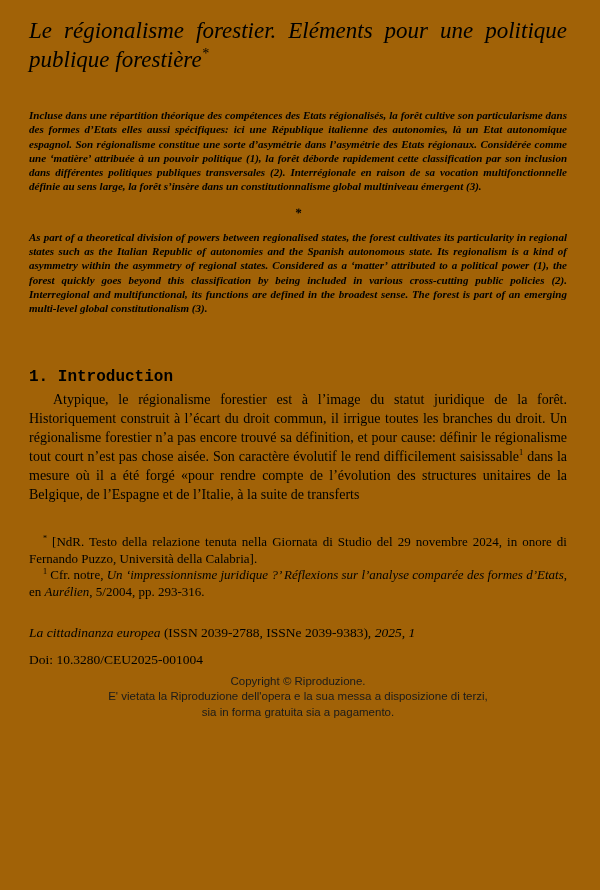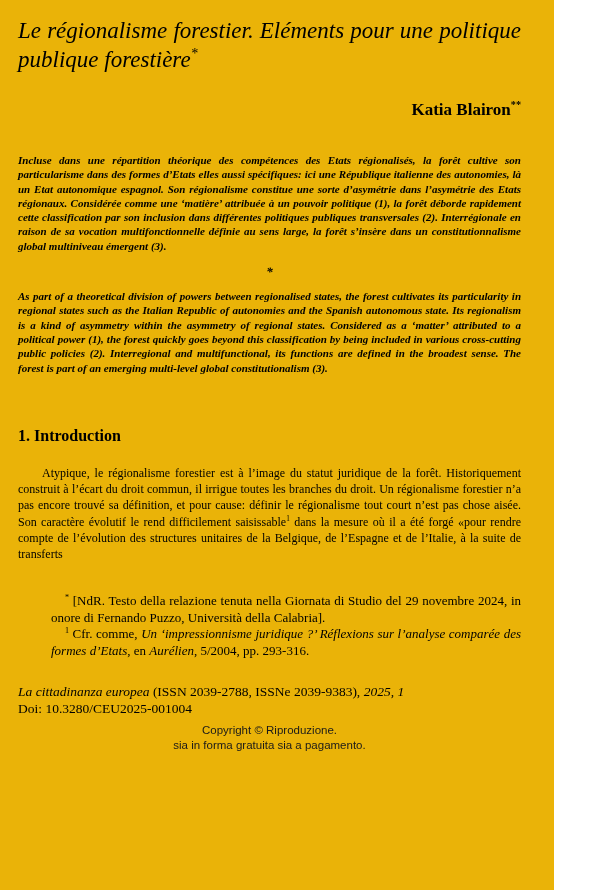--- a/index.html
+++ b/index.html
@@ -1,21 +1,21 @@
 <!DOCTYPE html>
 <html><head>
 <meta charset="utf-8">
 <style>
   html, body { margin: 0; padding: 0; background: #ffffff; }
   .page {
     position: relative;
-    width: 554px; height: 890px;
+    width: 600px; height: 890px;
     box-sizing: border-box;
-    padding: 17px 33px 0 18px;
-    background: #eab308;
+    padding: 17px 33px 0 29px;
+    background: #a16207;
     color: #000000;
     font-family: "Liberation Serif", serif;
     overflow: hidden;
   }
   .title {
     margin: 0;
     font-size: 23px;
     font-style: italic;
     font-weight: normal;
     line-height: 1.26;
@@ -42,80 +42,78 @@
     text-align: center;
     font-weight: bold;
     font-style: italic;
     font-size: 13px;
     margin: 11px 0 9px 0;
   }
   .section-heading {
     margin: 52px 0 0 0;
     font-size: 16px;
     font-weight: bold;
+    font-family: Liberation Mono, monospace;
   }
   .body-para {
-    margin: 20px 0 0 0;
-    font-size: 12px;
+    margin: 4px 0 0 0;
+    font-size: 14px;
     line-height: 1.36;
     text-align: justify;
     text-indent: 24px;
   }
   sup.bodyref { font-size: 60%; line-height: 0; vertical-align: super; }
   .footnotes {
     margin-top: 30px;
     font-size: 13px;
     line-height: 1.3;
-    margin-left: 33px;
   }
   .fn { margin: 0; text-align: justify; text-indent: 14px; }
   .fn sup { font-size: 62%; line-height: 0; vertical-align: super; }
   .journal-line { margin-top: 24px; font-size: 13.5px; }
   .journal-line .it, .fn .it { font-style: italic; }
-  .doi-line { font-size: 13.5px; margin-top: 1px; }
+  .doi-line { font-size: 13.5px; margin-top: 11px; }
   .copyright {
     margin-top: 6px;
     font-family: "Liberation Sans", sans-serif;
     font-size: 11.5px;
     line-height: 1.32;
     text-align: center;
     color: #1a1a1a;
   }
 </style>
 </head>
 <body>
 
 <div class="page">
 
   <h1 class="title">
     <span class="title-line1">Le régionalisme forestier. Eléments pour une politique</span>
     <span class="title-line2"><span>publique forestière</span><sup class="fnmark">*</sup></span>
   </h1>
 
-  <div class="author-line">
-    <span>Katia Blairon</span><sup class="fnmark">**</sup>
-  </div>
 
   <p class="abstract abstract-fr">Incluse dans une répartition théorique des compétences des Etats régionalisés, la forêt cultive son particularisme dans des formes d’Etats elles aussi spécifiques: ici une République italienne des autonomies, là un Etat autonomique espagnol. Son régionalisme constitue une sorte d’asymétrie dans l’asymétrie des Etats régionaux. Considérée comme une ‘matière’ attribuée à un pouvoir politique (1), la forêt déborde rapidement cette classification par son inclusion dans différentes politiques publiques transversales (2). Interrégionale en raison de sa vocation multifonctionnelle définie au sens large, la forêt s’insère dans un constitutionnalisme global multiniveau émergent (3).</p>
 
   <div class="abstract-sep">*</div>
 
   <p class="abstract abstract-en">As part of a theoretical division of powers between regionalised states, the forest cultivates its particularity in regional states such as the Italian Republic of autonomies and the Spanish autonomous state. Its regionalism is a kind of asymmetry within the asymmetry of regional states. Considered as a ‘matter’ attributed to a political power (1), the forest quickly goes beyond this classification by being included in various cross-cutting public policies (2). Interregional and multifunctional, its functions are defined in the broadest sense. The forest is part of an emerging multi-level global constitutionalism (3).</p>
 
   <h2 class="section-heading">1. Introduction</h2>
 
   <p class="body-para"><span>Atypique, le régionalisme forestier est à l’image du statut juridique de la forêt. Historiquement construit à l’écart du droit commun, il irrigue toutes les branches du droit. Un régionalisme forestier n’a pas encore trouvé sa définition, et pour cause: définir le régionalisme tout court n’est pas chose aisée. Son caractère évolutif le rend difficilement saisissable</span><sup class="bodyref">1</sup><span> dans la mesure où il a été forgé «pour rendre compte de l’évolution des structures unitaires de la Belgique, de l’Espagne et de l’Italie, à la suite de transferts</span></p>
 
   <div class="footnotes">
     <p class="fn"><sup>*</sup><span> [NdR. Testo della relazione tenuta nella Giornata di Studio del 29 novembre 2024, in onore di Fernando Puzzo, Università della Calabria].</span></p>
-    <p class="fn"><sup>1</sup><span> Cfr. comme, </span><span class="it">Un ‘impressionnisme juridique ?’ Réflexions sur l’analyse comparée des formes d’Etats</span><span>, en </span><span class="it">Aurélien</span><span>, 5/2004, pp. 293-316.</span></p>
+    <p class="fn"><sup>1</sup><span> Cfr. notre, </span><span class="it">Un ‘impressionnisme juridique ?’ Réflexions sur l’analyse comparée des formes d’Etats</span><span>, en </span><span class="it">Aurélien</span><span>, 5/2004, pp. 293-316.</span></p>
   </div>
 
   <div class="journal-line"><span class="it">La cittadinanza europea</span><span> (ISSN 2039-2788, ISSNe 2039-9383), </span><span class="it">2025, 1</span></div>
   <div class="doi-line">Doi: 10.3280/CEU2025-001004</div>
 
   <div class="copyright">
     <div>Copyright © Riproduzione.</div>
+    <div>E' vietata la Riproduzione dell'opera e la sua messa a disposizione di terzi,</div>
     <div>sia in forma gratuita sia a pagamento.</div>
 
   </div>
 
 </div>
 
 </body></html>

